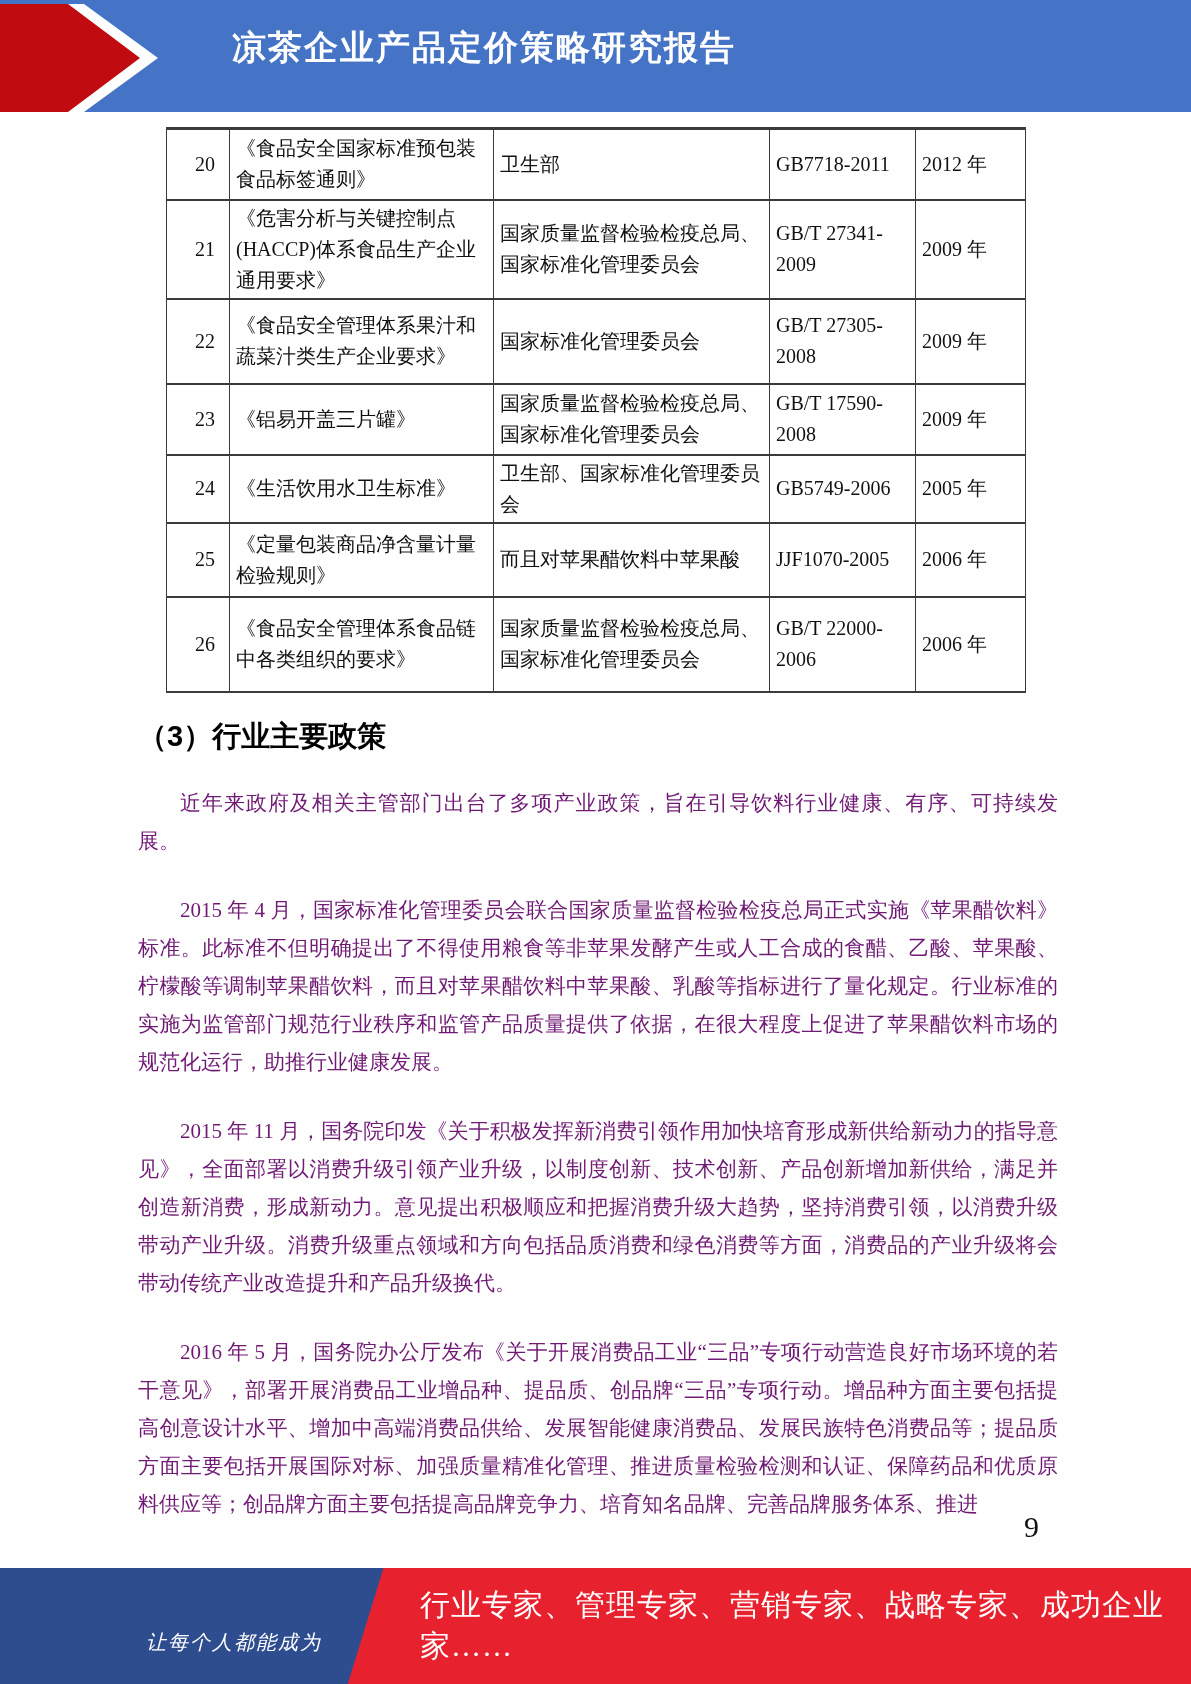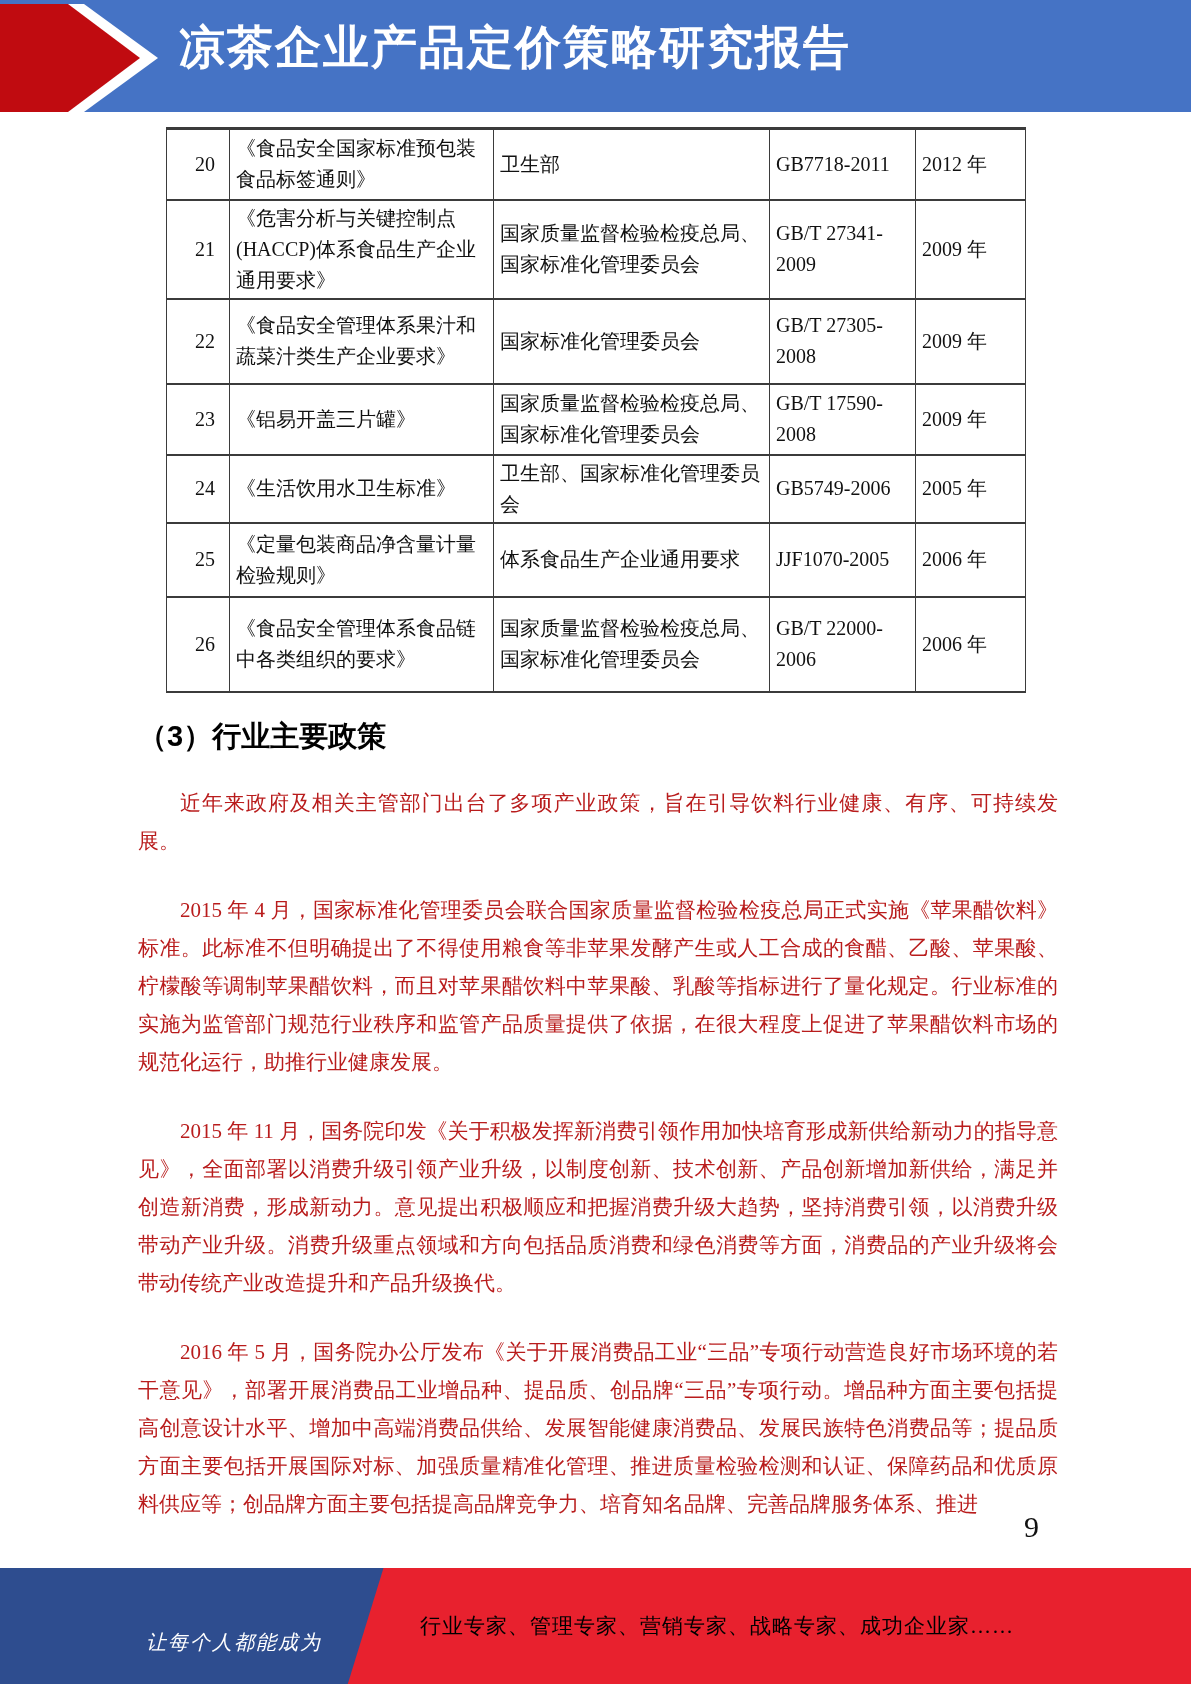--- a/index.html
+++ b/index.html
@@ -30,24 +30,23 @@
   }
   .banner-title {
     position: absolute;
     left: 0; top: 0;
     width: 968px; height: 96px;
     display: flex;
     align-items: center;
     justify-content: center;
     color: #ffffff;
     font-family: "Liberation Sans", "DejaVu Sans", sans-serif;
-    font-size: 46px;
+    font-size: 34px;
     font-weight: bold;
     letter-spacing: 2px;
-    margin-left: 31px;
   }
 
   
   .std-table {
     position: absolute;
     left: 166px; top: 127px;
     width: 859px;
     border-collapse: collapse;
     table-layout: fixed;
     font-size: 20px;
@@ -92,21 +91,21 @@
     margin-bottom: 30px;
     color: #000;
   }
   .content p {
     font-size: 21px;
     line-height: 38px;
     text-align: justify;
     text-align-last: left;
     text-indent: 2em;
     margin-bottom: 31px;
-    color: #b91c1c;
+    color: #701a75;
   }
 
   .page-number {
     position: absolute;
     left: 1024px; top: 1510px;
     font-size: 30px;
     color: #111;
   }
 
   
@@ -134,22 +133,22 @@
     font-size: 20px;
     letter-spacing: 2px;
     font-style: italic;
   }
   .footer-right-text {
     position: absolute;
     left: 420px; top: 0;
     height: 116px;
     display: flex;
     align-items: center;
-    color: #000000;
-    font-size: 21px;
+    color: #ffffff;
+    font-size: 30px;
     letter-spacing: 1px;
   }
 </style>
 </head>
 <body>
 
 <div class="page">
 
   <header class="banner">
     <svg class="banner-arrow" viewBox="0 0 170 112" preserveAspectRatio="none" aria-hidden="true">
@@ -199,21 +198,21 @@
       <tr class="r-h40 clip-org">
         <td class="c-no">24</td>
         <td class="c-name">《生活饮用水卫生标准》</td>
         <td class="c-org">卫生部、国家标准化管理委员会</td>
         <td class="c-code">GB5749-2006</td>
         <td class="c-year">2005 年</td>
       </tr>
       <tr class="r-h74">
         <td class="c-no">25</td>
         <td class="c-name">《定量包装商品净含量计量检验规则》</td>
-        <td class="c-org">体系食品生产企业通用要求</td>
+        <td class="c-org">而且对苹果醋饮料中苹果酸</td>
         <td class="c-code">JJF1070-2005</td>
         <td class="c-year">2006 年</td>
       </tr>
       <tr class="r-h95">
         <td class="c-no">26</td>
         <td class="c-name">《食品安全管理体系食品链中各类组织的要求》</td>
         <td class="c-org">国家质量监督检验检疫总局、国家标准化管理委员会</td>
         <td class="c-code">GB/T 22000-2006</td>
         <td class="c-year">2006 年</td>
       </tr>

